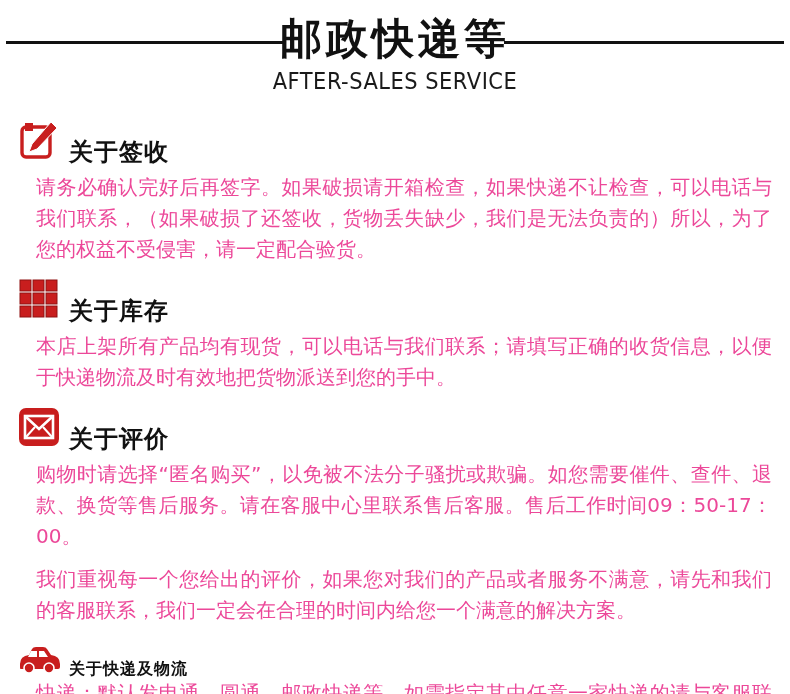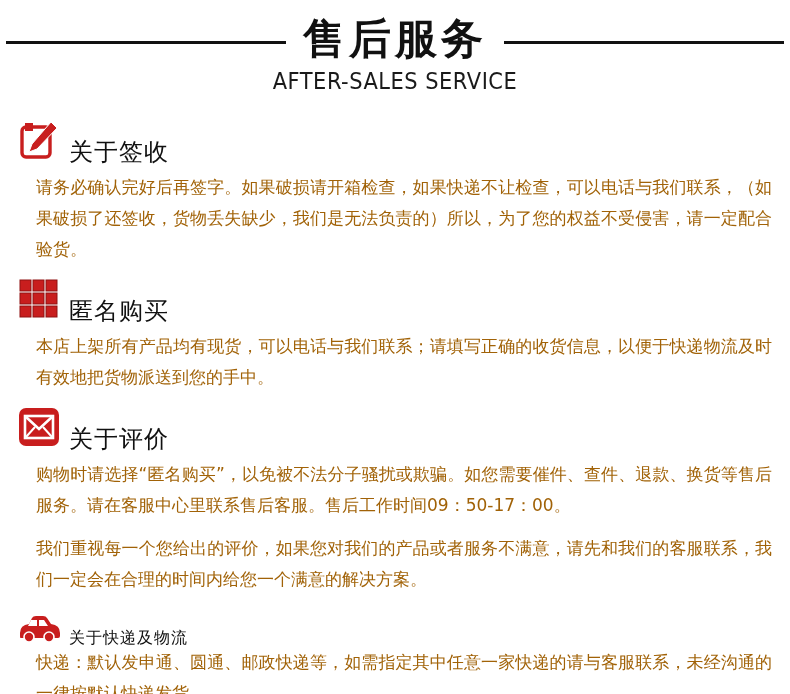--- a/index.html
+++ b/index.html
@@ -31,38 +31,38 @@
   
   .sections { margin-top: 26px; }
   .section { margin-bottom: 12px; }
   .title-row {
     display: flex; align-items: center; gap: 9px;
     margin-left: 18px; height: 44px;
   }
   .icon { width: 42px; height: 42px; flex: 0 0 42px; display: flex;
           align-items: center; justify-content: center; }
   .icon svg { width: 42px; height: 42px; display: block; }
-  .section h2 { font-size: 24px; font-weight: normal; color: #111; letter-spacing: 1px; margin-top: 24px; }
+  .section h2 { font-size: 24px; font-weight: bold; color: #111; letter-spacing: 1px; margin-top: 24px; }
   .section p {
     margin: 10px 18px 6px 36px;
-    font-size: 17px; line-height: 31px; color: #a16207;
+    font-size: 20px; line-height: 31px; color: #ec4899;
     text-align: justify;
   }
   
   .section.last .title-row { height: 38px; }
   .section.last h2 { font-size: 16px; }
   .section.last p { margin-top: 2px; }
 </style>
 </head>
 <body>
 
 <div class="header">
   <div class="rule left"></div>
   <div class="rule right"></div>
-  <h1>售后服务</h1>
+  <h1>邮政快递等</h1>
   <div class="subtitle">AFTER-SALES SERVICE</div>
 </div>
 
 <div class="sections">
 
   <div class="section">
     <div class="title-row">
       <span class="icon">
         <svg viewBox="0 0 42 42">
           <rect x="4" y="8" width="28" height="30" rx="4" fill="none" stroke="#c81e1e" stroke-width="3.4"></rect>
@@ -85,21 +85,21 @@
               <rect x="28" y="2" width="11" height="11"></rect>
             <rect x="2" y="15" width="11" height="11"></rect>
               <rect x="15" y="15" width="11" height="11"></rect>
               <rect x="28" y="15" width="11" height="11"></rect>
             <rect x="2" y="28" width="11" height="11"></rect>
               <rect x="15" y="28" width="11" height="11"></rect>
               <rect x="28" y="28" width="11" height="11"></rect>
           </g>
         </svg>
       </span>
-      <h2>匿名购买</h2>
+      <h2>关于库存</h2>
     </div>
     <p>本店上架所有产品均有现货，可以电话与我们联系；请填写正确的收货信息，以便于快递物流及时有效地把货物派送到您的手中。</p>
   </div>
 
   <div class="section">
     <div class="title-row">
       <span class="icon">
         <svg viewBox="0 0 42 42">
           <rect x="1" y="2" width="40" height="38" rx="7" fill="#c81e1e"></rect>
           <rect x="7" y="10" width="28" height="22" fill="none" stroke="#ffffff" stroke-width="2.6"></rect>

